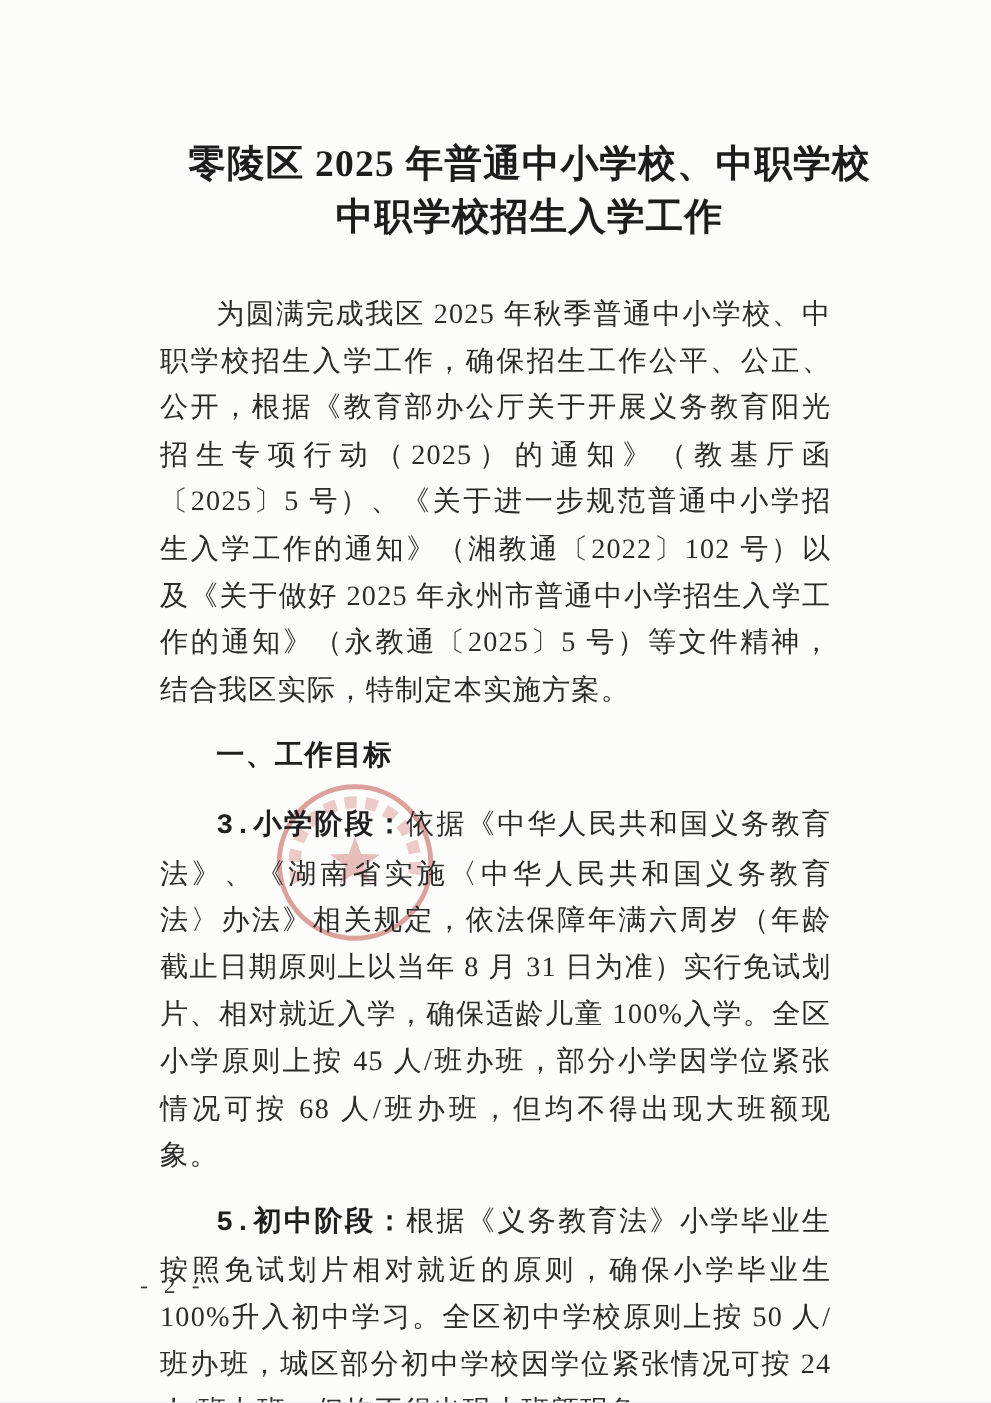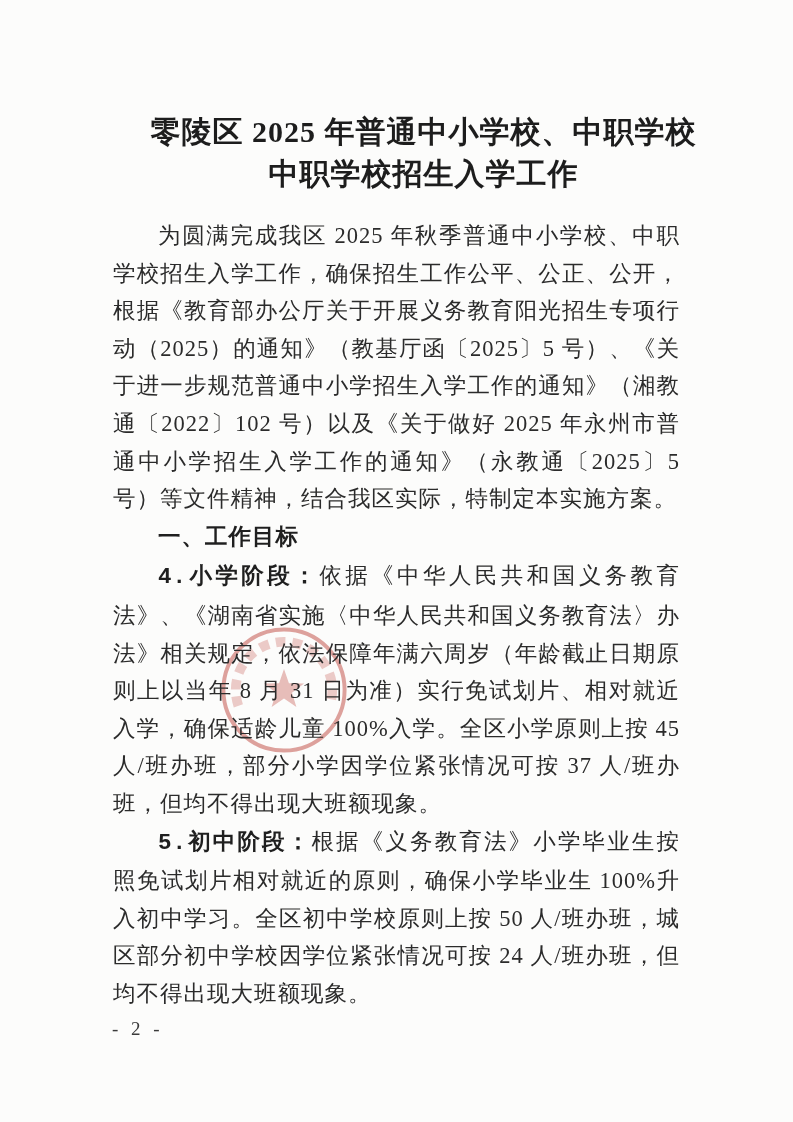--- a/index.html
+++ b/index.html
@@ -31,21 +31,21 @@
     position: absolute;
     top: 217px;
     left: 113px;
     width: 567px;
     font-size: 22.5px;
     line-height: 37.6px;
     text-align: justify;
     color: #2b2b2b;
   }
   .doc-body p {
-    margin: 0;
+    margin: 15px;
     text-indent: 2em;
     letter-spacing: 1px;
   }
   .section-heading,
   .bold-lead {
     font-family: Liberation Mono, monospace;
     font-weight: 700;
     color: #1f1f1f;
   }
   .page-number {
@@ -92,21 +92,21 @@
   </h1>
 
   <div class="doc-body">
     <p>
       <span>为圆满完成我区 2025 年秋季普通中小学校、中职学校招生入学工作，确保招生工作公平、公正、公开，根据《教育部办公厅关于开展义务教育阳光招生专项行动（2025）的通知》（教基厅函〔2025〕5 号）、《关于进一步规范普通中小学招生入学工作的通知》（湘教通〔2022〕102 号）以及《关于做好 2025 年永州市普通中小学招生入学工作的通知》（永教通〔2025〕5 号）等文件精神，结合我区实际，特制定本实施方案。</span>
     </p>
     <p>
       <span class="section-heading">一、工作目标</span>
     </p>
     <p>
-      <span class="bold-lead">4.小学阶段：</span><span>依据《中华人民共和国义务教育法》、《湖南省实施〈中华人民共和国义务教育法〉办法》相关规定，依法保障年满六周岁（年龄截止日期原则上以当年 8 月 31 日为准）实行免试划片、相对就近入学，确保适龄儿童 100%入学。全区小学原则上按 45 人/班办班，部分小学因学位紧张情况可按 37 人/班办班，但均不得出现大班额现象。</span>
+      <span class="bold-lead">3.小学阶段：</span><span>依据《中华人民共和国义务教育法》、《湖南省实施〈中华人民共和国义务教育法〉办法》相关规定，依法保障年满六周岁（年龄截止日期原则上以当年 8 月 31 日为准）实行免试划片、相对就近入学，确保适龄儿童 100%入学。全区小学原则上按 45 人/班办班，部分小学因学位紧张情况可按 68 人/班办班，但均不得出现大班额现象。</span>
     </p>
     <p>
       <span class="bold-lead">5.初中阶段：</span><span>根据《义务教育法》小学毕业生按照免试划片相对就近的原则，确保小学毕业生 100%升入初中学习。全区初中学校原则上按 50 人/班办班，城区部分初中学校因学位紧张情况可按 24 人/班办班，但均不得出现大班额现象。</span>
     </p>
   </div>
 
   <div class="page-number">- 2 -</div>
 
 </div>
 

